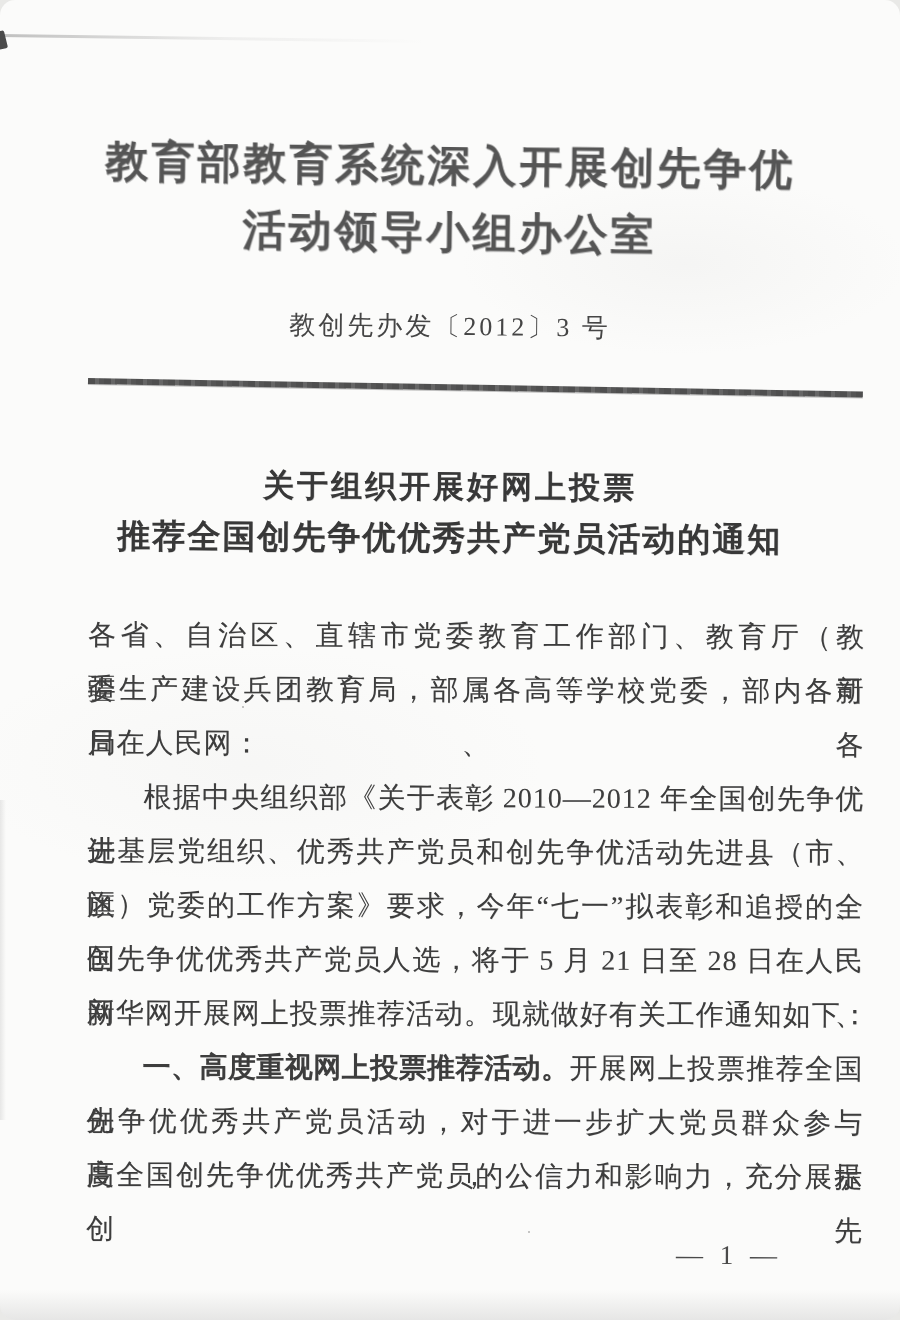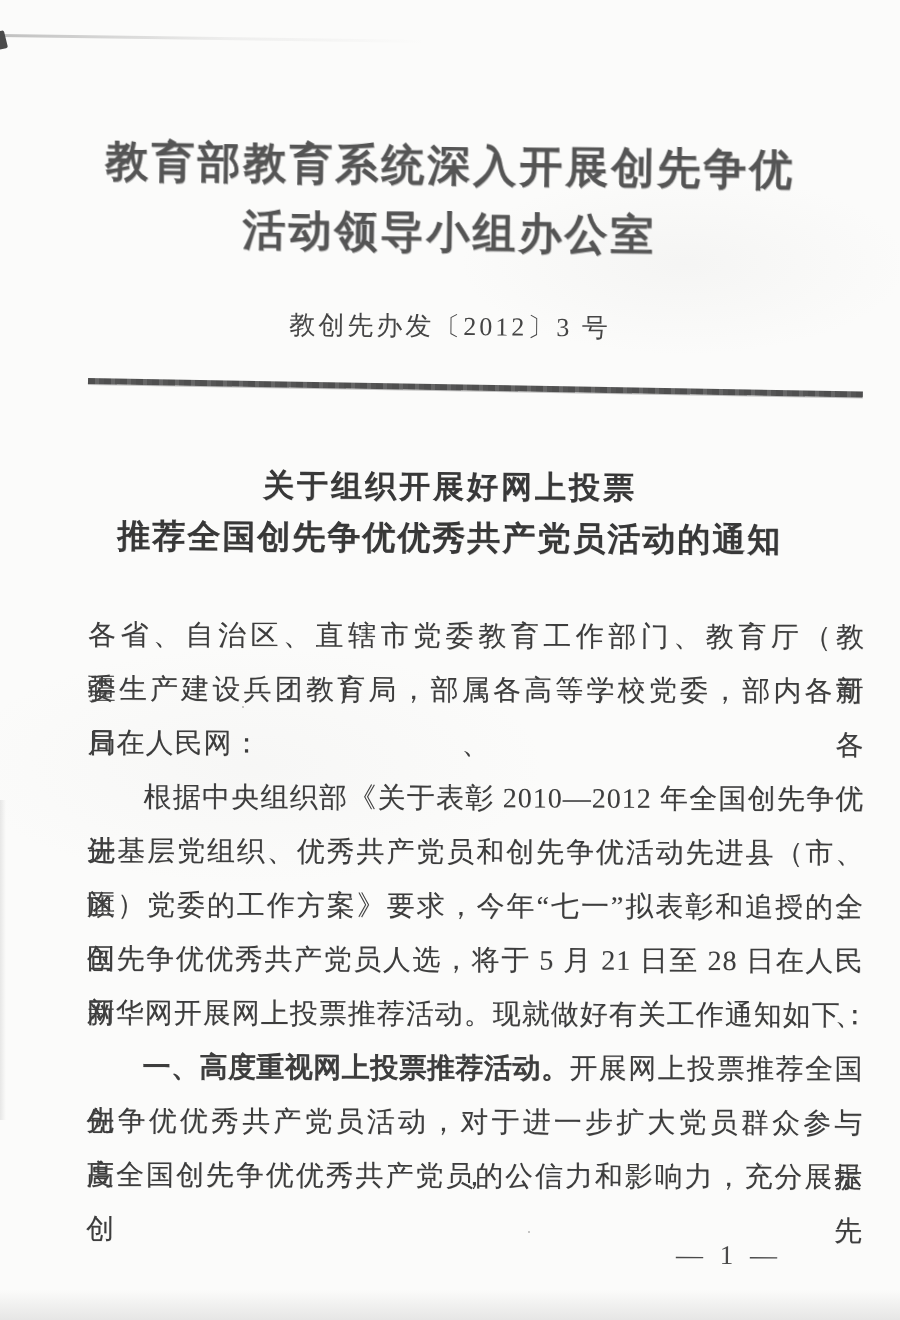--- a/index.html
+++ b/index.html
@@ -7,20 +7,21 @@
     width:900px;height:1320px;
     font-family:"Liberation Serif","DejaVu Serif",serif;
     background:#e9e9e7;
   }
   .page{
     position:relative;width:900px;height:1320px;overflow:hidden;
     background:
       radial-gradient(ellipse 320px 130px at 76% 20%, rgba(200,200,198,.12), transparent 70%),
       radial-gradient(ellipse 420px 170px at 28% 58%, rgba(205,205,203,.09), transparent 70%),
       #fbfbfa;
+    border-radius: 15px;
   }
   
   .artifact-topline{
     position:absolute;top:34px;left:0;width:500px;height:3px;
     background:linear-gradient(to right, rgba(120,120,120,.45), rgba(170,170,170,.16) 45%, transparent 85%);
     transform:rotate(0.8deg);transform-origin:left center;
   }
   .artifact-blob{
     position:absolute;top:31px;left:-3px;width:9px;height:18px;
     background:#4a4a4a;border-radius:2px;transform:rotate(-14deg);

